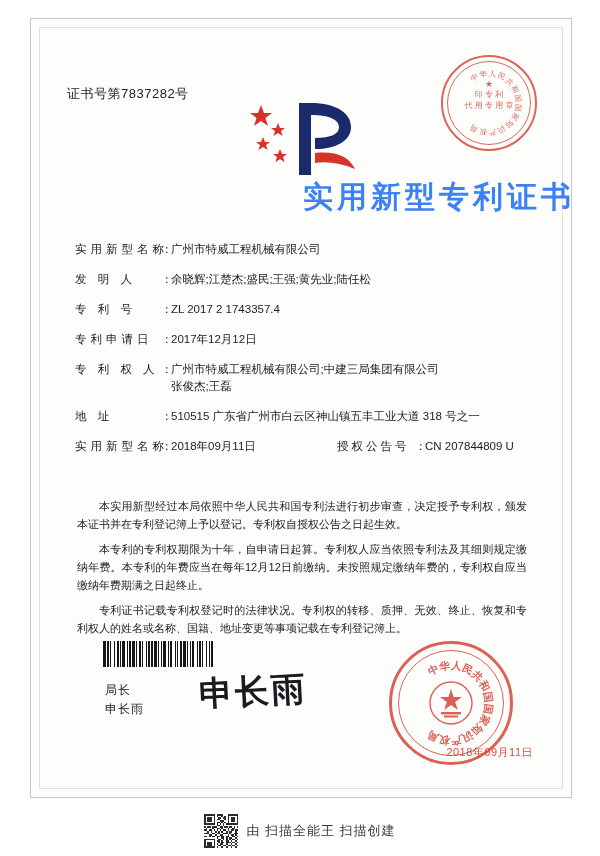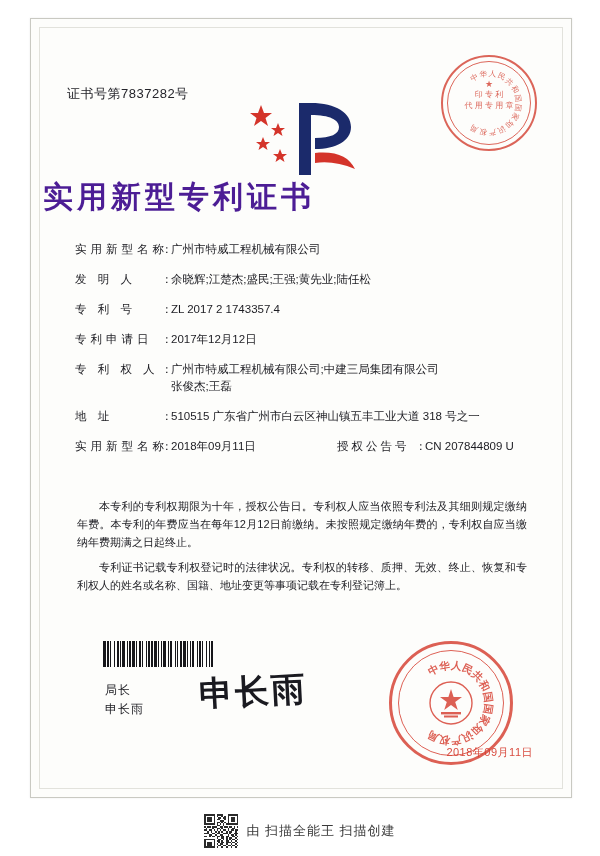--- a/index.html
+++ b/index.html
@@ -114,29 +114,29 @@
     position: absolute;
     left: 50%;
     top: 0;
     transform: translateX(-50%);
     width: 120px;
     height: 84px;
   }
 
   .doc-title {
     position: absolute;
-    left: 12px;
+    left: 4px;
     top: 158px;
     width: 540px;
-    text-align: left;
+    text-align: right;
     font-family: "DejaVu Serif", serif;
     font-weight: bold;
     font-size: 30px;
     letter-spacing: 4px;
-    color: #4c1d95;
+    color: #3b82f6;
   }
 
   .fields {
     position: absolute;
     left: 44px;
     top: 222px;
     width: 460px;
     font-size: 11.5px;
     color: #1c1c22;
   }
@@ -415,21 +415,22 @@
           <div class="right">
             <div class="field-label">授权公告号</div>
             <div class="field-colon">：</div>
             <div class="field-value">CN 207844809 U</div>
           </div>
         </div>
       </div>
     </div>
 
     <div class="body-text">
-      <p>本专利的专利权期限为十年，授权公告日。专利权人应当依照专利法及其细则规定缴纳年费。本专利的年费应当在每年12月12日前缴纳。未按照规定缴纳年费的，专利权自应当缴纳年费期满之日起终止。</p>
+      <p>本实用新型经过本局依照中华人民共和国专利法进行初步审查，决定授予专利权，颁发本证书并在专利登记簿上予以登记。专利权自授权公告之日起生效。</p>
+      <p>本专利的专利权期限为十年，自申请日起算。专利权人应当依照专利法及其细则规定缴纳年费。本专利的年费应当在每年12月12日前缴纳。未按照规定缴纳年费的，专利权自应当缴纳年费期满之日起终止。</p>
       <p>专利证书记载专利权登记时的法律状况。专利权的转移、质押、无效、终止、恢复和专利权人的姓名或名称、国籍、地址变更等事项记载在专利登记簿上。</p>
     </div>
 
     <div class="barcode" id="barcode">
         <div class="bar" style="left: 0px; width: 3px;"></div>
         <div class="bar" style="left: 4px; width: 2px;"></div>
         <div class="bar" style="left: 7px; width: 1px;"></div>
         <div class="bar" style="left: 11px; width: 1px;"></div>
         <div class="bar" style="left: 14px; width: 2px;"></div>
         <div class="bar" style="left: 17px; width: 1px;"></div>

